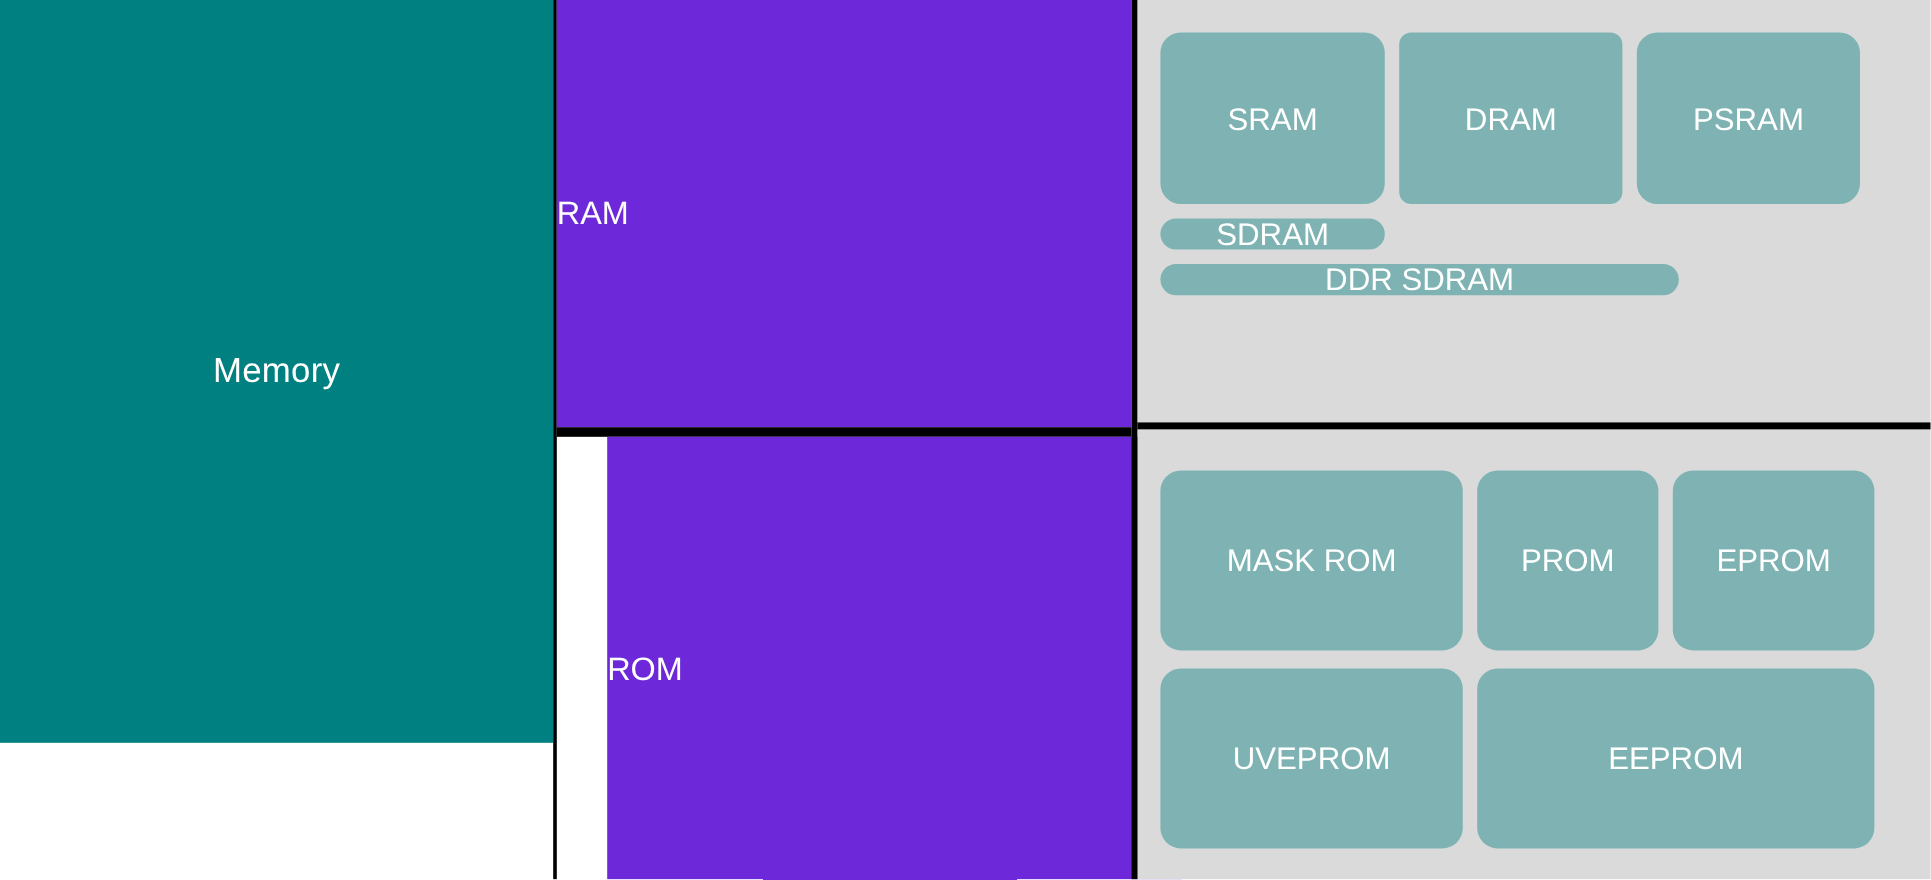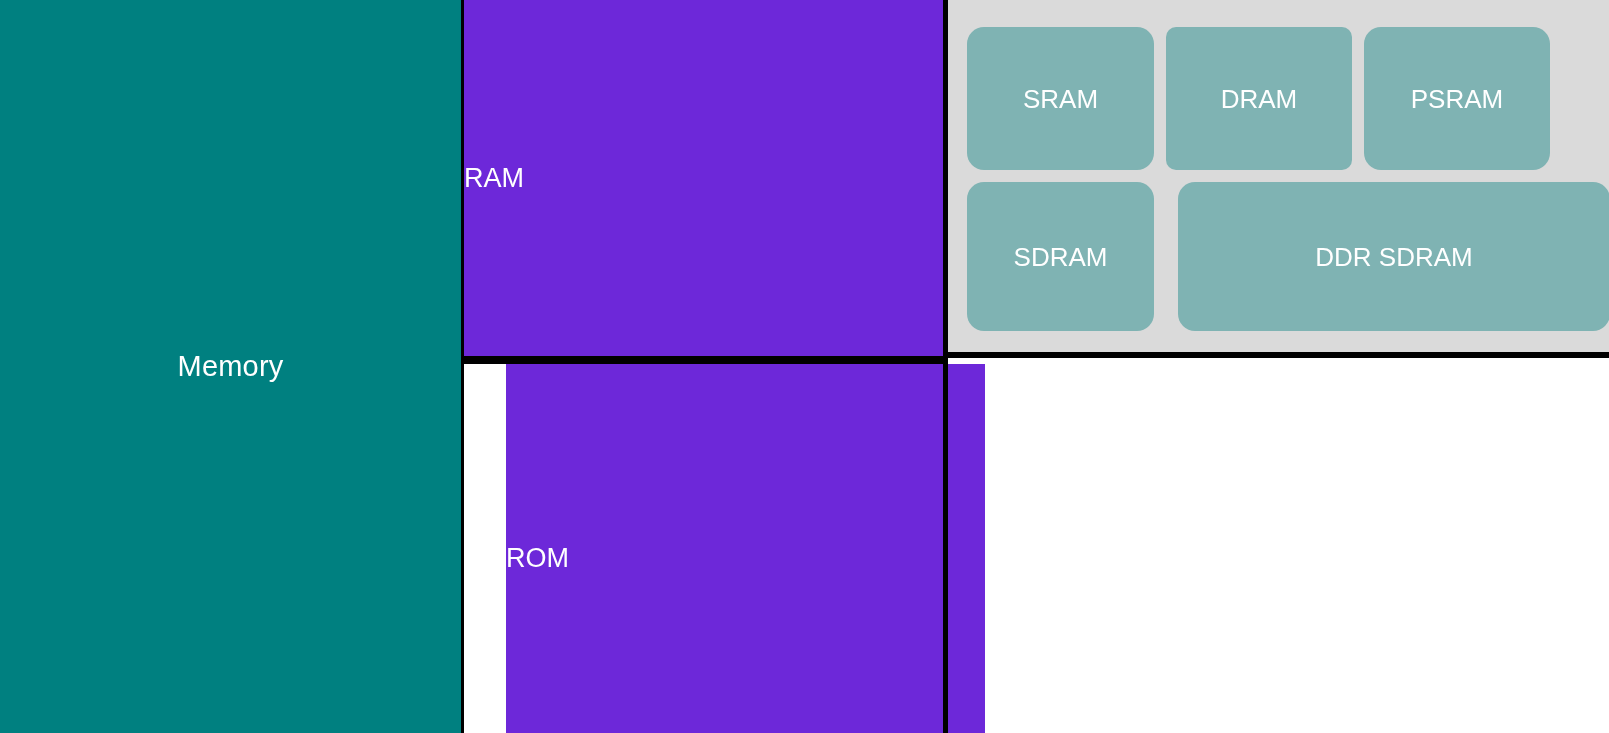--- a/index.html
+++ b/index.html
@@ -15,21 +15,21 @@
     background: #ffffff;
     font-family: "Liberation Sans", sans-serif;
   }
 
   
   .root-cell {
     position: absolute;
     left: 0;
     top: 0;
     width: 461px;
-    height: 733px;
+    height: 619px;
     background: #008080;
     display: flex;
     align-items: center;
     justify-content: center;
   }
   .root-label {
     color: #ffffff;
     font-size: 29px;
     font-weight: 400;
     letter-spacing: 0.2px;
@@ -126,21 +126,21 @@
     line-height: 1;
     white-space: nowrap;
   }
 
   
   .ram-panel .row-1 { left: 19px; top: 27px; height: 143px; gap: 12px; }
   .ram-panel .row-1 .chip:nth-child(1) { width: 187px; }
   .ram-panel .row-1 .chip:nth-child(2) { width: 186px; border-radius: 10px; }
   .ram-panel .row-1 .chip:nth-child(3) { width: 186px; text-align: center; }
 
-  .ram-panel .row-2 { left: 19px; top: 182px; height: 149px; gap: 24px; }
+  .ram-panel .row-2 { left: 19px; top: 182px; height: 149px; gap: 12px; flex-direction: column; }
   .ram-panel .row-2 .chip:nth-child(1) { width: 187px; }
   .ram-panel .row-2 .chip:nth-child(2) { width: 432px; }
 
   
   .rom-panel .row-1 { left: 19px; top: 34px; height: 150px; gap: 12px; }
   .rom-panel .row-1 .chip:nth-child(1) { width: 252px; }
   .rom-panel .row-1 .chip:nth-child(2) { width: 151px; }
   .rom-panel .row-1 .chip:nth-child(3) { width: 168px; }
 
   .rom-panel .row-2 { left: 19px; top: 199px; height: 150px; gap: 12px; }
@@ -187,14 +187,35 @@
         <span class="chip-label">SDRAM</span>
       </div>
       <div class="chip">
         <span class="chip-label">DDR SDRAM</span>
       </div>
     </div>
   </div>
 
   <div class="hrule-right"></div>
 
+  <div class="chip-panel rom-panel">
+    <div class="chip-row row-1">
+      <div class="chip">
+        <span class="chip-label">MASK ROM</span>
+      </div>
+      <div class="chip">
+        <span class="chip-label">PROM</span>
+      </div>
+      <div class="chip">
+        <span class="chip-label">EPROM</span>
+      </div>
+    </div>
+    <div class="chip-row row-2">
+      <div class="chip">
+        <span class="chip-label">UVEPROM</span>
+      </div>
+      <div class="chip">
+        <span class="chip-label">EEPROM</span>
+      </div>
+    </div>
+  </div>
 
 </div>
 
 </body></html>

